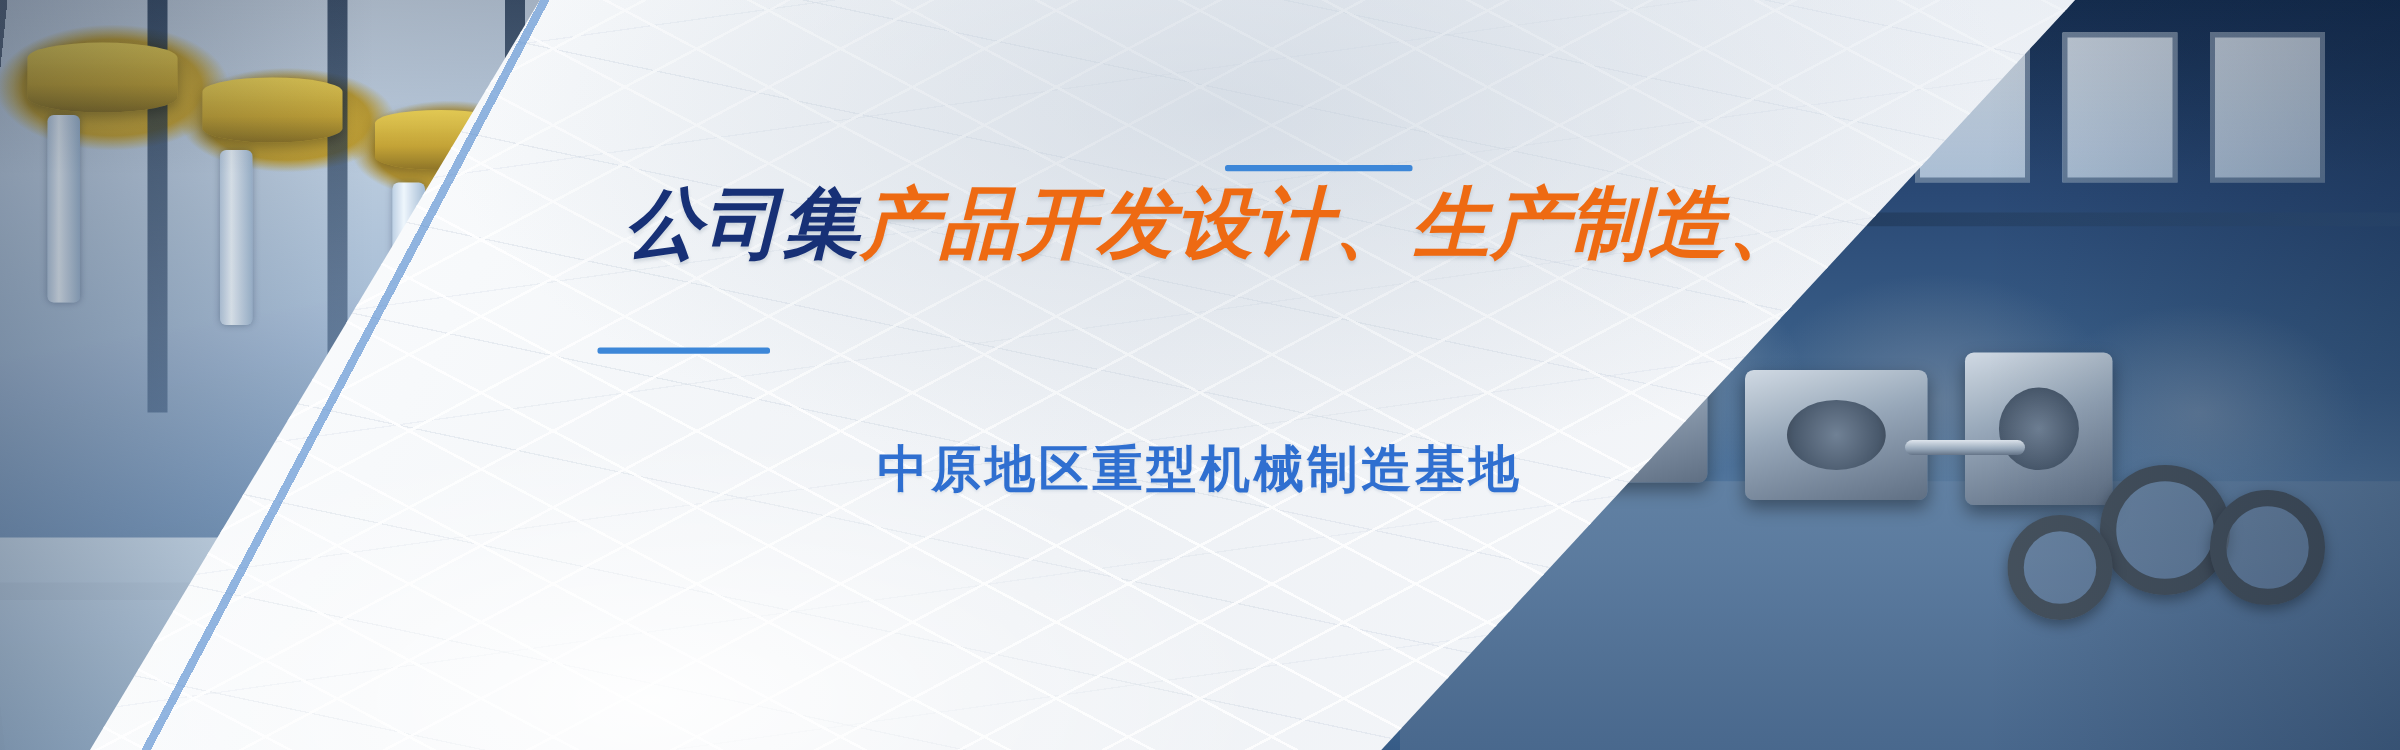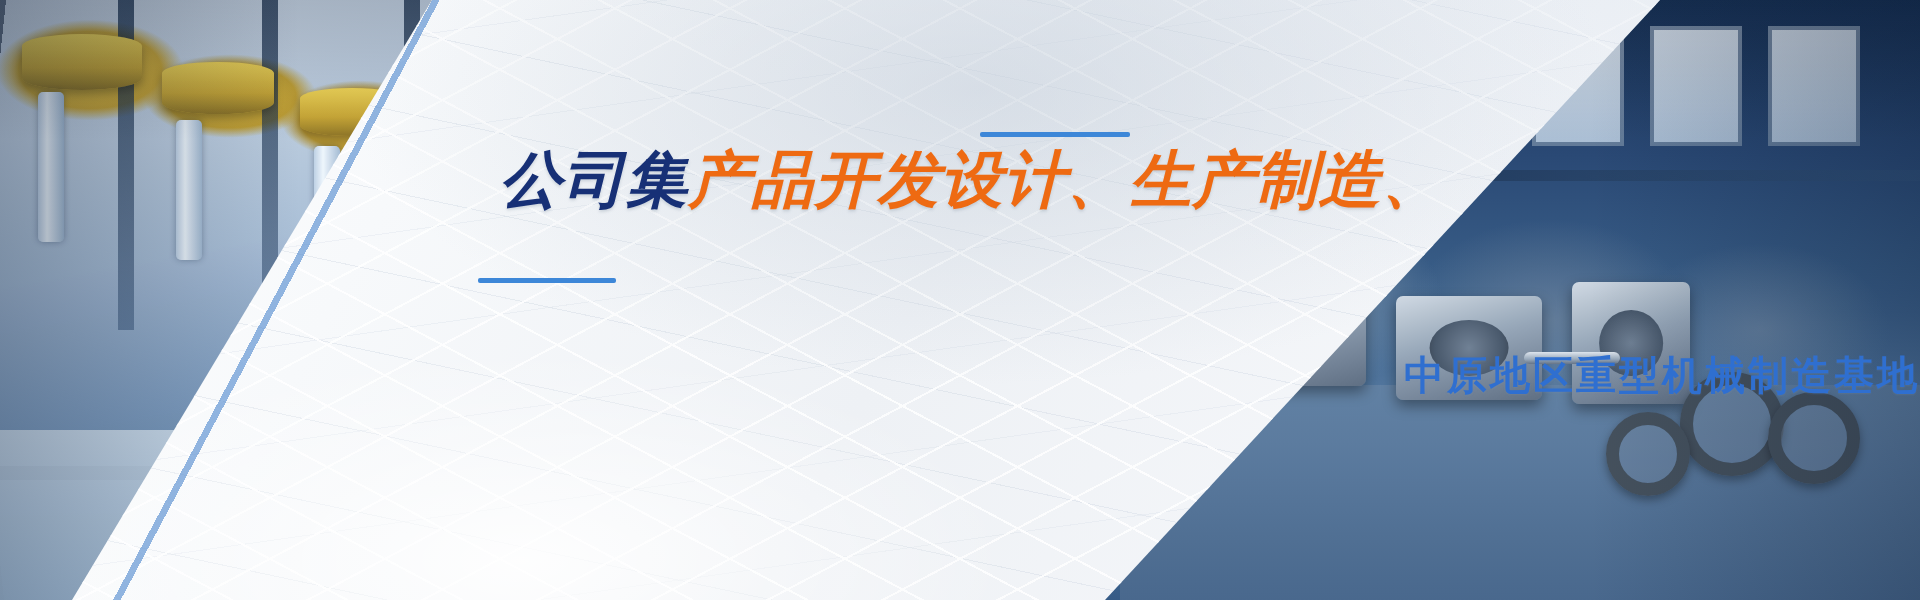--- a/index.html
+++ b/index.html
@@ -156,21 +156,21 @@
   .t-orange{color:#ee6a12;}
 
   .accent-bar{
     position:absolute;height:5px;border-radius:2px;
     background:#3d87d8;
   }
   #bar-top{left:980px;top:132px;width:150px;}
   #bar-bottom{left:478px;top:278px;width:138px;}
 
   .subtitle{
-    position:absolute;left:0;top:348px;width:1920px;text-align:right;
+    position:absolute;left:0;top:348px;width:1920px;text-align:center;
     color:#2f6fd0;font-size:40px;font-weight:700;letter-spacing:3px;
     white-space:nowrap;
     text-shadow:0 1px 2px rgba(130,150,175,.2);
   }
 
   
   .vignette{
     position:absolute;inset:0;pointer-events:none;
     background:
       linear-gradient(90deg, rgba(8,24,48,.30) 0px, rgba(8,24,48,0) 300px),

